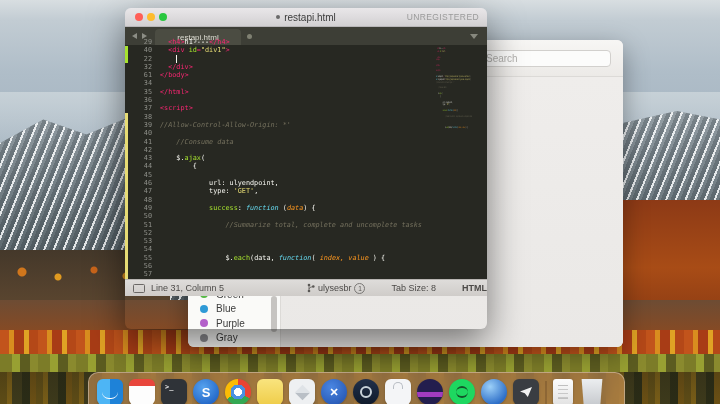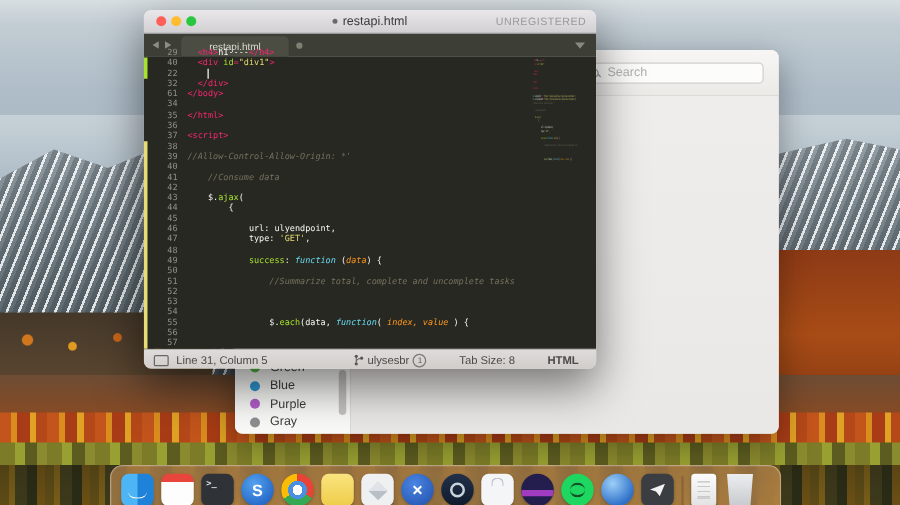--- a/index.html
+++ b/index.html
@@ -43,21 +43,21 @@
   #finder .searchbox input::placeholder{color:#b2b1ae;}
   #finder .fbody{position:absolute;left:0;right:0;top:37px;bottom:0;display:flex;border-radius:0 0 6px 6px;overflow:hidden;}
   #finder .sidebar{position:relative;width:92px;background:#fafaf8;border-right:1px solid #dcdad7;}
   #tag-list{position:absolute;left:12px;bottom:2px;}
   .tag-row{display:flex;align-items:center;gap:8px;height:14.5px;font-size:10px;color:#3d3d3c;}
   .tag-dot{width:8px;height:8px;border-radius:50%;flex:0 0 auto;}
   #finder .side-scrollbar{position:absolute;right:3px;bottom:15px;width:6px;height:36px;border-radius:3px;background:#c6c4c1;}
   #finder .content{flex:1;background:linear-gradient(180deg,#efedeb,#eae8e6);}
 
   
-  #sublime{position:absolute;left:115px;top:8px;width:362px;height:287px;border-radius:6px;overflow:hidden;
+  #sublime{position:absolute;left:125px;top:8px;width:362px;height:321px;border-radius:6px;overflow:hidden;
     box-shadow:0 14px 36px rgba(0,0,0,.5);}
   #titlebar{position:relative;height:18px;background:linear-gradient(#e9e7e9,#d2d0d2);
     border-bottom:1px solid #b8b6b8;display:flex;align-items:center;justify-content:center;}
   .tl{position:absolute;top:5px;width:8px;height:8px;border-radius:50%;}
   .tl.red{left:10px;background:#ff5f57;}
   .tl.yellow{left:22px;background:#febc2e;}
   .tl.green{left:34px;background:#29c73f;}
   #win-title{font-size:10px;color:#3c3c3c;display:flex;align-items:center;gap:4px;}
   .mod-dot{width:4px;height:4px;border-radius:50%;background:#6a6a6a;display:inline-block;}
   #unregistered{position:absolute;right:8px;top:4px;font-size:8.5px;color:#9a9a9a;letter-spacing:.4px;}
@@ -74,21 +74,21 @@
   #gutter{position:absolute;left:0;top:-7px;width:27px;text-align:right;color:#8f908a;}
   #code{position:absolute;left:35px;top:-7px;}
   .code-line,.gutter-line{height:8.3px;white-space:pre;}
   .git-bar{position:absolute;left:0;width:3px;}
   #git-green{top:1px;height:17px;background:#a6e22e;}
   #git-yellow{top:68px;height:166px;background:#e6db74;}
   #cursor{position:absolute;left:51px;top:10px;width:1px;height:8px;background:#f8f8f0;}
   #minimap{position:absolute;left:311px;top:2px;width:36px;height:150px;overflow:hidden;opacity:.8;}
   #minimap-inner{transform:scale(0.14,0.34);transform-origin:0 0;white-space:pre;}
   #statusbar{height:17px;box-sizing:border-box;background:linear-gradient(#dedcda,#cfccc9);border-top:1px solid #b8b5b2;
-    display:flex;align-items:center;padding:0 14px 0 8px;font-size:9px;color:#4c4a48;}
+    display:flex;align-items:center;padding:0 0 0 8px;font-size:9px;color:#4c4a48;}
   #sb-panel-icon{width:10px;height:7px;border:1px solid #6a6866;border-radius:1.5px;margin-right:6px;}
   #sb-branch{display:flex;align-items:center;gap:3px;margin-left:auto;}
   #sb-badge{width:9px;height:9px;border:1px solid #7a7876;border-radius:50%;font-size:6.5px;display:flex;align-items:center;justify-content:center;color:#5a5856;}
   #sb-tabsize{margin-left:26px;}
   #sb-syntax{margin-left:26px;font-weight:bold;}
 
   
   #dock{position:absolute;left:88px;top:372px;width:537px;height:44px;border-radius:10px 10px 0 0;
     background:rgba(222,160,96,.55);border:1px solid rgba(255,255,255,.35);border-bottom:0;
     -webkit-backdrop-filter:blur(6px);backdrop-filter:blur(6px);

